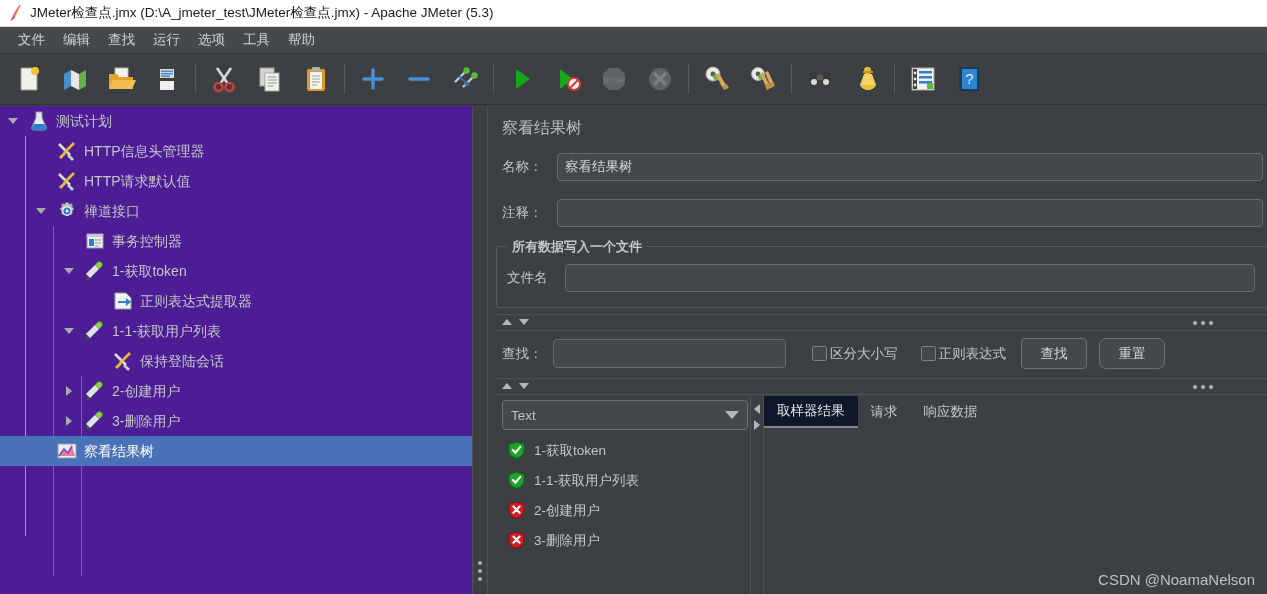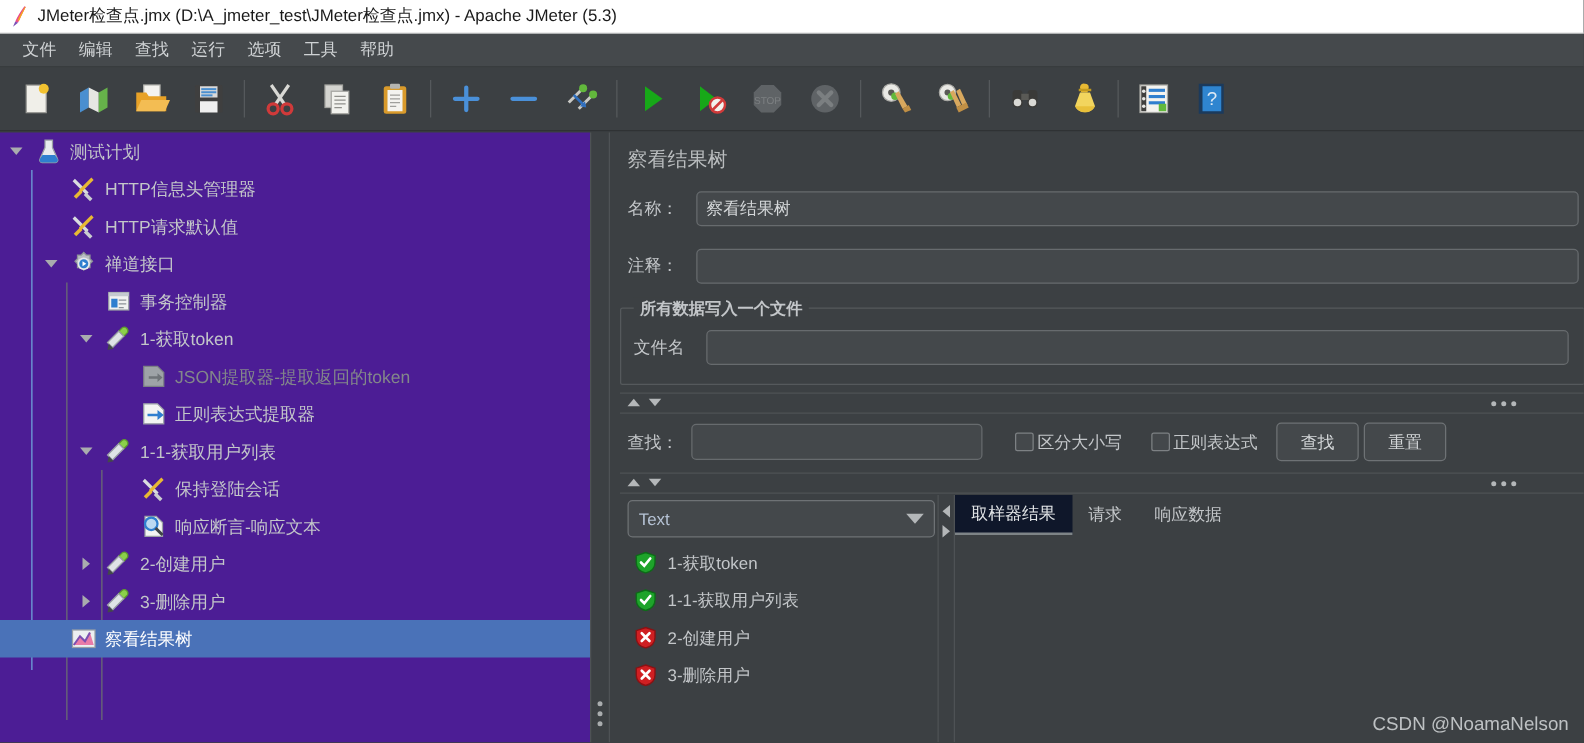--- a/index.html
+++ b/index.html
@@ -439,28 +439,20 @@
             <span class="twisty">
               <i></i>
             </span>
             <span class="tnode-icon" style="margin-left: 6px;"><svg width="22" height="22" viewBox="0 0 22 22">
                 <path d="M14 2 a3 3 0 0 1 4 4 l-3 3 l-4 -4 z" fill="#8bd04a" stroke="#5e9a2c"></path>
                 <path d="M11 5 l4 4 l-9 9 l-4 -4 z" fill="#dfe3e6" stroke="#9aa0a5"></path>
                 <path d="M3 15 l4 4 l-5 1 z" fill="#44484b"></path>
               </svg></span>
             <span class="tlabel">1-获取token</span>
           </div>
-          <div class="tree-row dim" style="padding-left: 90px;">
-            <span class="twisty"></span>
-            <span class="tnode-icon" style="margin-left: 6px;"><svg width="22" height="22" viewBox="0 0 22 22">
-                <path d="M3 3 h11 l5 5 v11 h-16 z" fill="#9ea3a7" stroke="#7c8185"></path>
-                <path d="M7 11 h7 v-2.5 l4 3.5 l-4 3.5 v-2.5 h-7 z" fill="#6f7478"></path>
-              </svg></span>
-            <span class="tlabel">JSON提取器-提取返回的token</span>
-          </div>
           <div class="tree-row" style="padding-left: 90px;">
             <span class="twisty"></span>
             <span class="tnode-icon" style="margin-left: 6px;"><svg width="22" height="22" viewBox="0 0 22 22">
                 <path d="M3 3 h11 l5 5 v11 h-16 z" fill="#f3f4f2" stroke="#9aa0a5"></path>
                 <path d="M6 11 h8 v-3 l5 4 l-5 4 v-3 h-8 z" fill="#2f7fcf"></path>
               </svg></span>
             <span class="tlabel">正则表达式提取器</span>
           </div>
           <div class="tree-row" style="padding-left: 62px;">
             <span class="twisty">
@@ -475,29 +467,20 @@
           </div>
           <div class="tree-row" style="padding-left: 90px;">
             <span class="twisty"></span>
             <span class="tnode-icon" style="margin-left: 6px;"><svg width="22" height="22" viewBox="0 0 22 22">
                 <path d="M3 4 L14 15" stroke="#d9dcdf" stroke-width="2.6"></path>
                 <path d="M13 14 l5 5 l-2 2 l-5 -5 z" fill="#c9ccd0"></path>
                 <path d="M18 3 L8 13" stroke="#e8b933" stroke-width="2.6"></path>
                 <path d="M8 12 l-5 5 l2 2 l5 -5 z" fill="#e8b933"></path>
               </svg></span>
             <span class="tlabel">保持登陆会话</span>
-          </div>
-          <div class="tree-row" style="padding-left: 90px;">
-            <span class="twisty"></span>
-            <span class="tnode-icon" style="margin-left: 6px;"><svg width="22" height="22" viewBox="0 0 22 22">
-                <path d="M4 3 h9 l5 5 v11 h-14 z" fill="#f3f4f2" stroke="#9aa0a5"></path>
-                <circle cx="9" cy="9" r="5" fill="#bcd9f2" stroke="#2f7fcf" stroke-width="1.8"></circle>
-                <path d="M12.5 12.5 L18 18" stroke="#3f4447" stroke-width="2.4"></path>
-              </svg></span>
-            <span class="tlabel">响应断言-响应文本</span>
           </div>
           <div class="tree-row" style="padding-left: 62px;">
             <span class="twisty closed">
               <i></i>
             </span>
             <span class="tnode-icon" style="margin-left: 6px;"><svg width="22" height="22" viewBox="0 0 22 22">
                 <path d="M14 2 a3 3 0 0 1 4 4 l-3 3 l-4 -4 z" fill="#8bd04a" stroke="#5e9a2c"></path>
                 <path d="M11 5 l4 4 l-9 9 l-4 -4 z" fill="#dfe3e6" stroke="#9aa0a5"></path>
                 <path d="M3 15 l4 4 l-5 1 z" fill="#44484b"></path>
               </svg></span>
@@ -573,21 +556,21 @@
         <input class="txtfield" style="width: 233px; height: 29px;" placeholder="">
         <span class="checkitem" style="margin-left:26px;">
           <span class="cbox"></span>
           <span class="lab">区分大小写</span>
         </span>
         <span class="checkitem" style="margin-left:23px;">
           <span class="cbox"></span>
           <span class="lab">正则表达式</span>
         </span>
         <span class="btn" style="margin-left:15px;">查找</span>
-        <span class="btn" style="margin-left:4px;">重置</span>
+        <span class="btn" style="margin-left:12px;border-radius:7px;">重置</span>
       </div>
 
       <div class="hrule" style="left:8px;top:272px;width:774px;"></div>
       <div class="collapse-arrows" style="left:14px;top:277px;">
         <span class="ca up"></span>
         <span class="ca down"></span>
       </div>
       <div class="hrule" style="left:8px;top:288px;width:774px;"></div>
       <div class="dots3" style="left:705px;top:279px;">
         <b></b>

